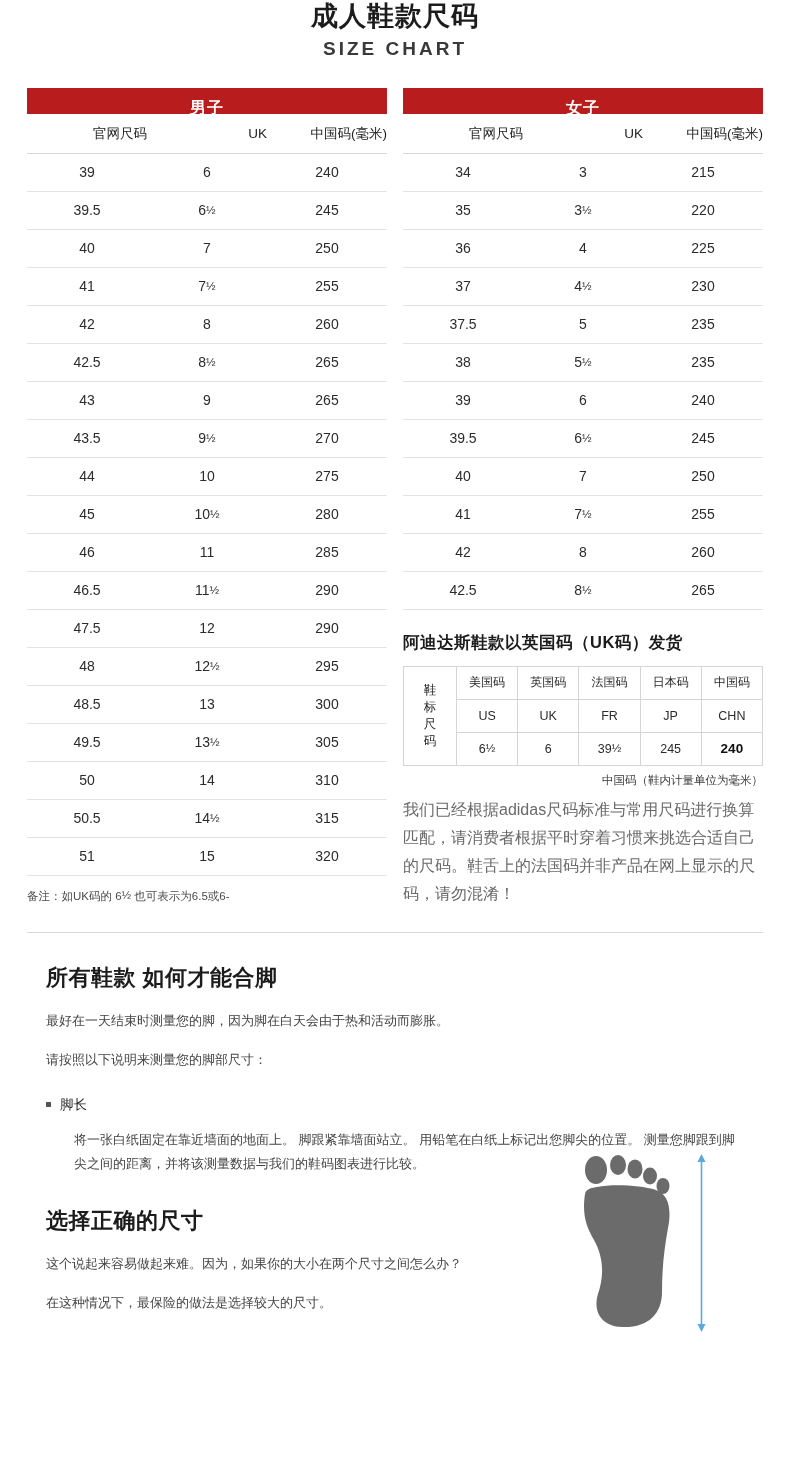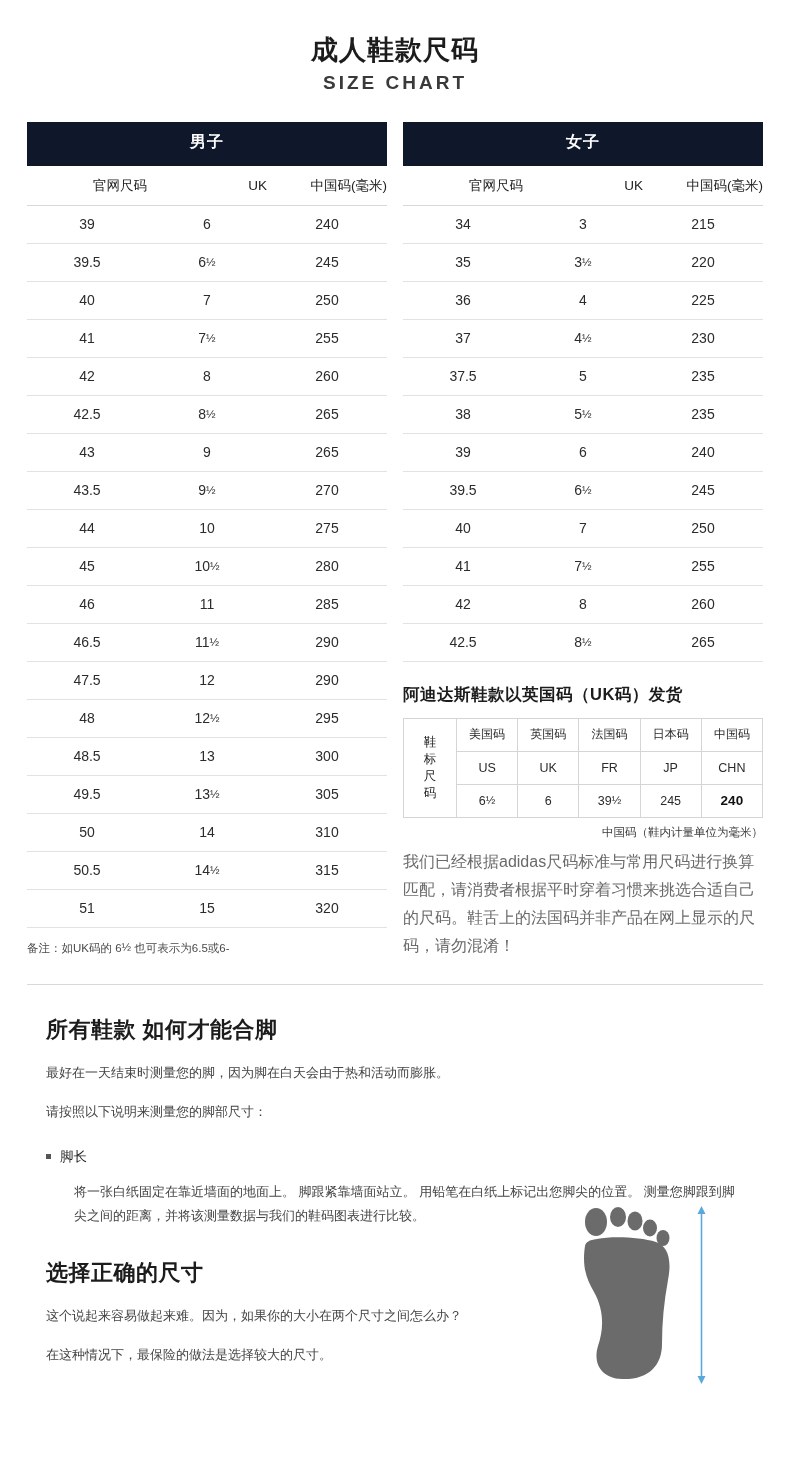--- a/index.html
+++ b/index.html
@@ -17,21 +17,20 @@
   }
   .page {
     width: 790px;
     height: 1476px;
     position: relative;
   }
 
   
   .title-block {
     text-align: center;
-    padding-top: 34px;
   }
   .title-cn {
     font-size: 27px;
     font-weight: bold;
     letter-spacing: 1px;
     color: #1c1c1c;
     line-height: 1.25;
   }
   .title-en {
     font-size: 19px;
@@ -46,27 +45,27 @@
     margin-top: 28px;
     padding: 0 27px;
     display: flex;
     justify-content: space-between;
     align-items: flex-start;
   }
   .col {
     width: 360px;
   }
   .tbl-head {
-    background: #0f172a;
+    background: #b91c1c;
     color: #ffffff;
     text-align: center;
     font-size: 16px;
     font-weight: bold;
     line-height: 40px;
-    height: 44px;
+    height: 26px;
     letter-spacing: 1px;
   }
   table.size {
     width: 100%;
     border-collapse: collapse;
     table-layout: fixed;
   }
   table.size th {
     font-size: 13.5px;
     font-weight: normal;

